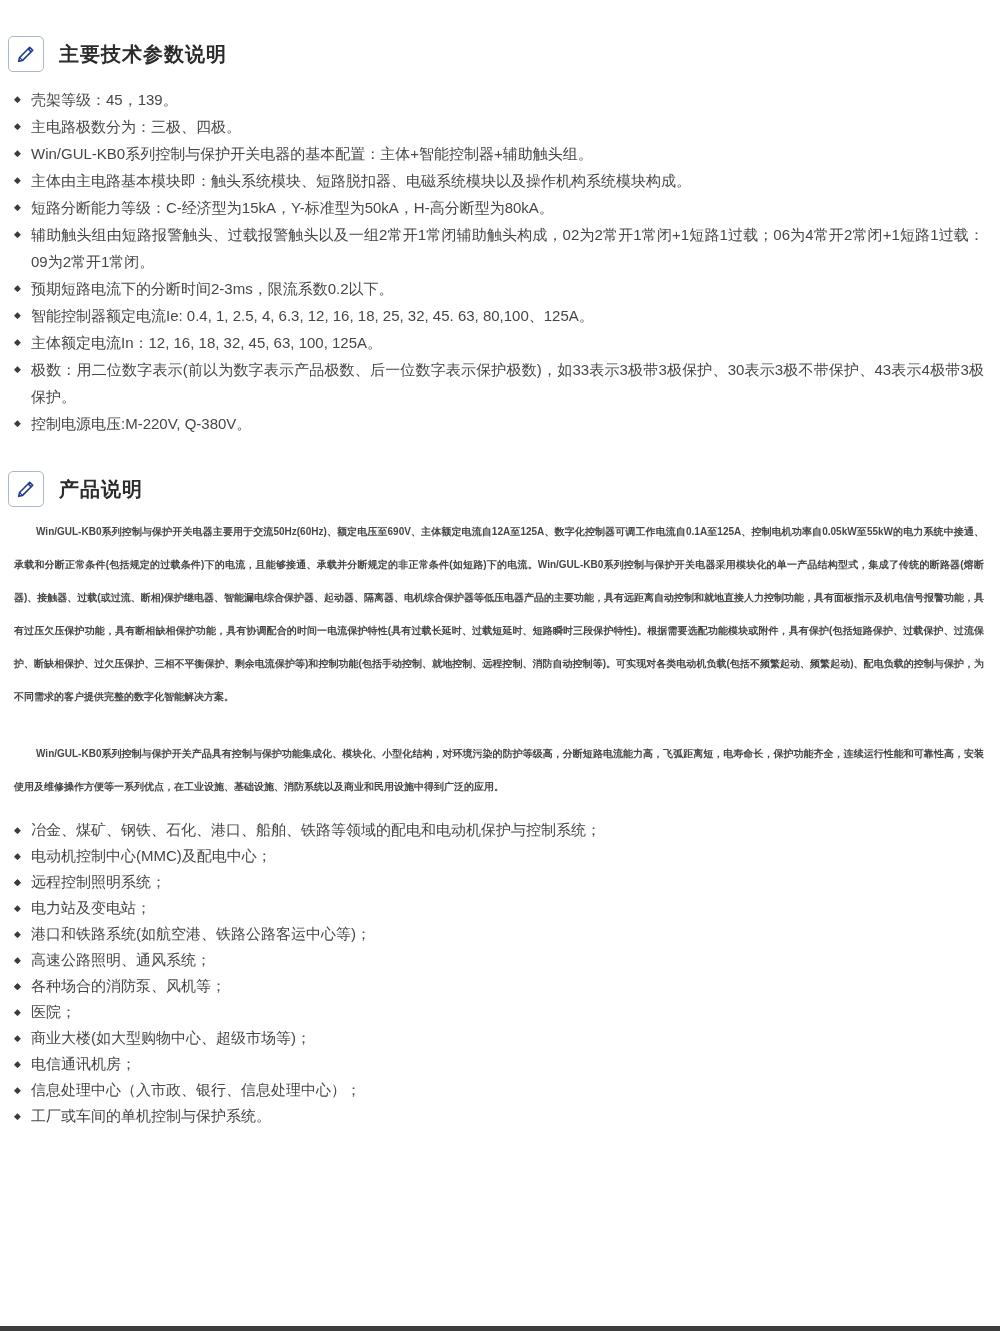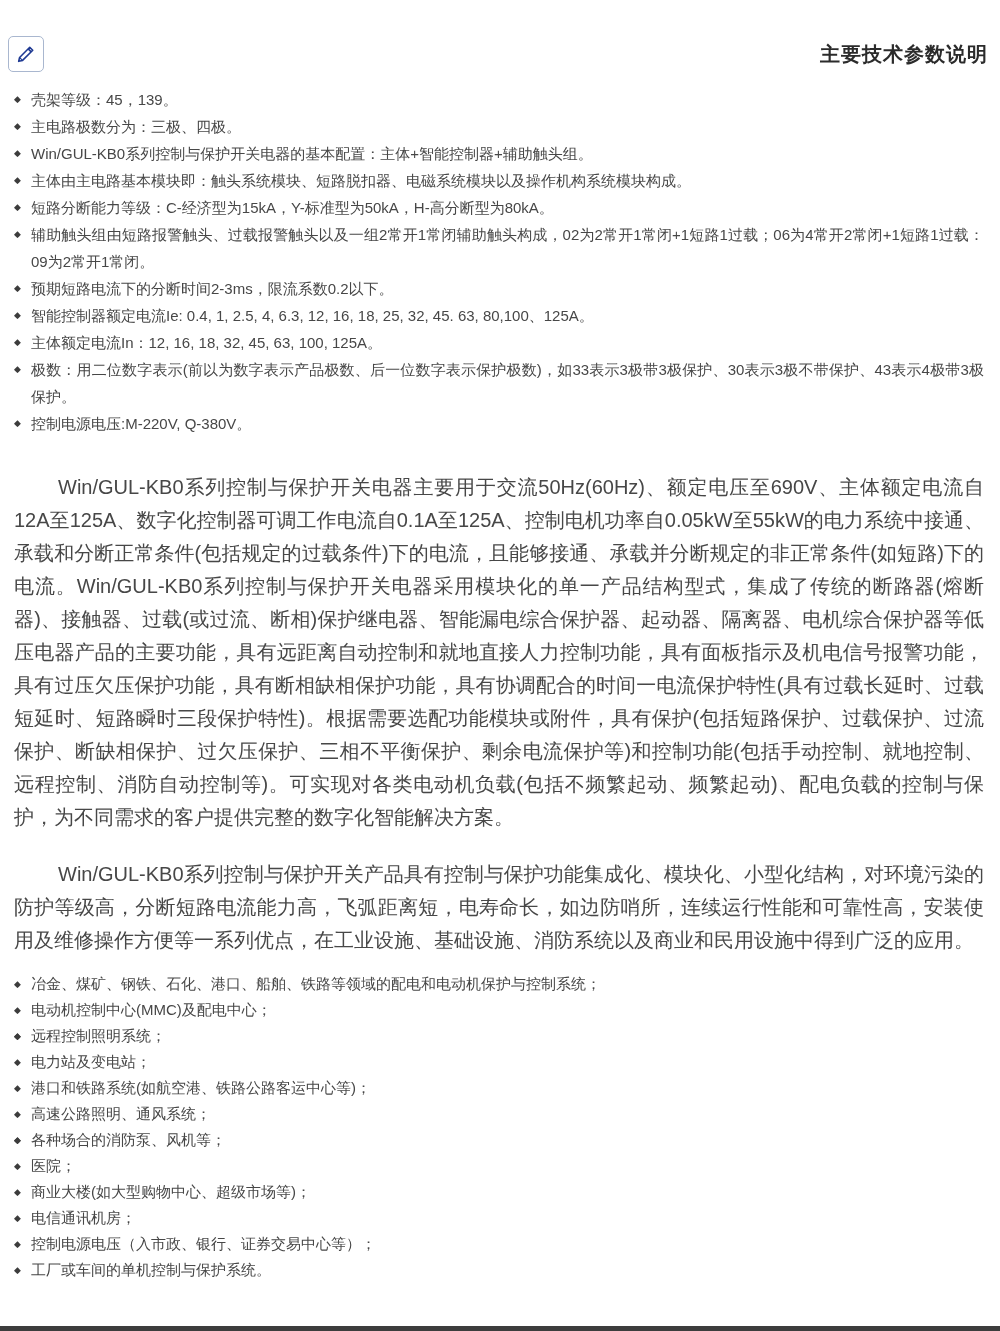--- a/index.html
+++ b/index.html
@@ -2,21 +2,21 @@
 <html><head>
 <meta charset="utf-8">
 <style>
   html, body { margin: 0; padding: 0; background: #ffffff; }
   .page {
     width: 1000px; height: 1331px; box-sizing: border-box;
     padding: 36px 12px 0 8px; position: relative; overflow: hidden;
     background: #ffffff;
     font-family: "Liberation Sans", "DejaVu Sans", sans-serif;
   }
-  .sec-header { display: flex; align-items: center; gap: 15px; justify-content: space-between; }
+  .sec-header { display: flex; align-items: center; gap: 15px; }
   .icon-box {
     width: 36px; height: 36px; box-sizing: border-box; flex: 0 0 36px;
     border: 1px solid #a9b7cf; border-radius: 5px; background: #ffffff;
     display: flex; align-items: center; justify-content: center;
   }
   .icon-box svg { display: block; }
   .sec-title {
     margin: 0; font-size: 20px; font-weight: 700; color: #2b2b2b;
     letter-spacing: 1px;
   }
@@ -26,22 +26,22 @@
     font-size: 15px; line-height: 27px; color: #474747;
     text-align: justify;
   }
   .bullets.apps li { line-height: 26px; }
   .diamond {
     position: absolute; left: 0; top: 0;
     font-size: 9px; color: #3c3c3c; line-height: inherit;
   }
   .para {
     margin: 8px 0 0; padding: 0 4px 0 6px;
-    font-size: 20px; line-height: 33px; color: #474747;
-    text-align: justify; text-indent: 2.2em;
+    font-size: 10px; line-height: 33px; color: #474747;
+    text-align: justify; text-indent: 2.2em; font-weight: bold;
   }
   .sec-product { margin-top: 34px; }
   .sec-apps { margin-top: 24px; }
   .bottom-bar {
     position: absolute; left: 0; bottom: 0; width: 100%; height: 5px;
     background: #3d3d3d;
   }
 </style>
 </head>
 <body>
@@ -101,25 +101,35 @@
         <span class="bullet-text">极数：用二位数字表示(前以为数字表示产品极数、后一位数字表示保护极数)，如33表示3极带3极保护、30表示3极不带保护、43表示4极带3极保护。</span>
       </li>
         <li class="bullet-item">
         <span class="diamond">◆</span>
         <span class="bullet-text">控制电源电压:M-220V, Q-380V。</span>
       </li>
       </ul>
   </section>
 
   <section class="sec-product">
+    <div class="sec-header">
+      <span class="icon-box">
+        <svg width="20" height="20" viewBox="0 0 24 24">
+          <path d="M3.2 20.8l1.1-4.6L16.5 3.9l3.6 3.6L7.9 19.7 3.2 20.8z" fill="none" stroke="#1f3a93" stroke-width="1.9" stroke-linejoin="round"></path>
+          <path d="M14.6 5.8l3.6 3.6" fill="none" stroke="#1f3a93" stroke-width="1.9"></path>
+          <path d="M4.3 16.2l3.5 3.5" fill="none" stroke="#1f3a93" stroke-width="1.3"></path>
+        </svg>
+      </span>
+      <h2 class="sec-title">产品说明</h2>
+    </div>
     <p class="para">Win/GUL-KB0系列控制与保护开关电器主要用于交流50Hz(60Hz)、额定电压至690V、主体额定电流自12A至125A、数字化控制器可调工作电流自0.1A至125A、控制电机功率自0.05kW至55kW的电力系统中接通、承载和分断正常条件(包括规定的过载条件)下的电流，且能够接通、承载并分断规定的非正常条件(如短路)下的电流。Win/GUL-KB0系列控制与保护开关电器采用模块化的单一产品结构型式，集成了传统的断路器(熔断器)、接触器、过载(或过流、断相)保护继电器、智能漏电综合保护器、起动器、隔离器、电机综合保护器等低压电器产品的主要功能，具有远距离自动控制和就地直接人力控制功能，具有面板指示及机电信号报警功能，具有过压欠压保护功能，具有断相缺相保护功能，具有协调配合的时间一电流保护特性(具有过载长延时、过载短延时、短路瞬时三段保护特性)。根据需要选配功能模块或附件，具有保护(包括短路保护、过载保护、过流保护、断缺相保护、过欠压保护、三相不平衡保护、剩余电流保护等)和控制功能(包括手动控制、就地控制、远程控制、消防自动控制等)。可实现对各类电动机负载(包括不频繁起动、频繁起动)、配电负载的控制与保护，为不同需求的客户提供完整的数字化智能解决方案。</p>
   </section>
 
   <section class="sec-apps">
-    <p class="para">Win/GUL-KB0系列控制与保护开关产品具有控制与保护功能集成化、模块化、小型化结构，对环境污染的防护等级高，分断短路电流能力高，飞弧距离短，电寿命长，如边防哨所，连续运行性能和可靠性高，安装使用及维修操作方便等一系列优点，在工业设施、基础设施、消防系统以及商业和民用设施中得到广泛的应用。</p>
+    <p class="para">Win/GUL-KB0系列控制与保护开关产品具有控制与保护功能集成化、模块化、小型化结构，对环境污染的防护等级高，分断短路电流能力高，飞弧距离短，电寿命长，保护功能齐全，连续运行性能和可靠性高，安装使用及维修操作方便等一系列优点，在工业设施、基础设施、消防系统以及商业和民用设施中得到广泛的应用。</p>
     <ul class="bullets apps">
         <li class="bullet-item">
         <span class="diamond">◆</span>
         <span class="bullet-text">冶金、煤矿、钢铁、石化、港口、船舶、铁路等领域的配电和电动机保护与控制系统；</span>
       </li>
         <li class="bullet-item">
         <span class="diamond">◆</span>
         <span class="bullet-text">电动机控制中心(MMC)及配电中心；</span>
       </li>
         <li class="bullet-item">
@@ -155,21 +165,21 @@
         <li class="bullet-item">
         <span class="diamond">◆</span>
         <span class="bullet-text">商业大楼(如大型购物中心、超级市场等)；</span>
       </li>
         <li class="bullet-item">
         <span class="diamond">◆</span>
         <span class="bullet-text">电信通讯机房；</span>
       </li>
         <li class="bullet-item">
         <span class="diamond">◆</span>
-        <span class="bullet-text">控制电源电压（入市政、银行、证券交易中心等）；</span>
+        <span class="bullet-text">信息处理中心（入市政、银行、信息处理中心）；</span>
       </li>
         <li class="bullet-item">
         <span class="diamond">◆</span>
         <span class="bullet-text">工厂或车间的单机控制与保护系统。</span>
       </li>
       </ul>
   </section>
 
   <div class="bottom-bar"></div>
 </div>

